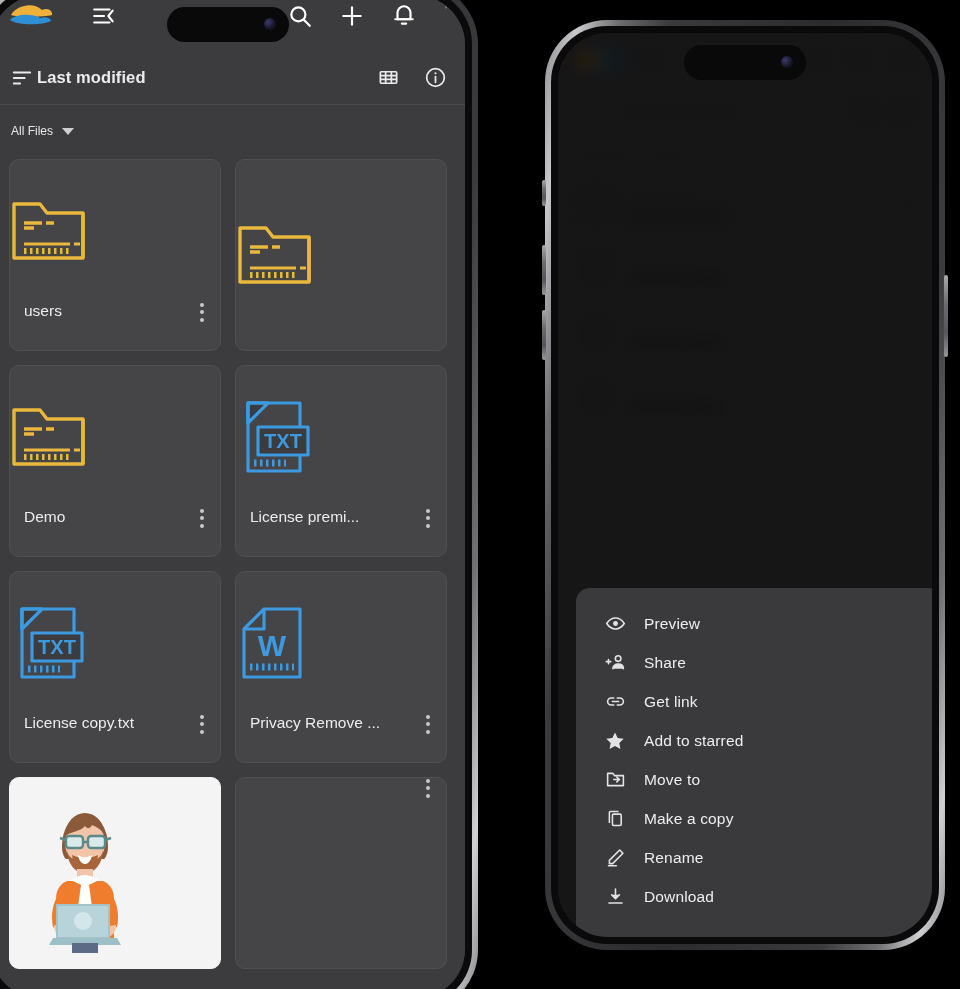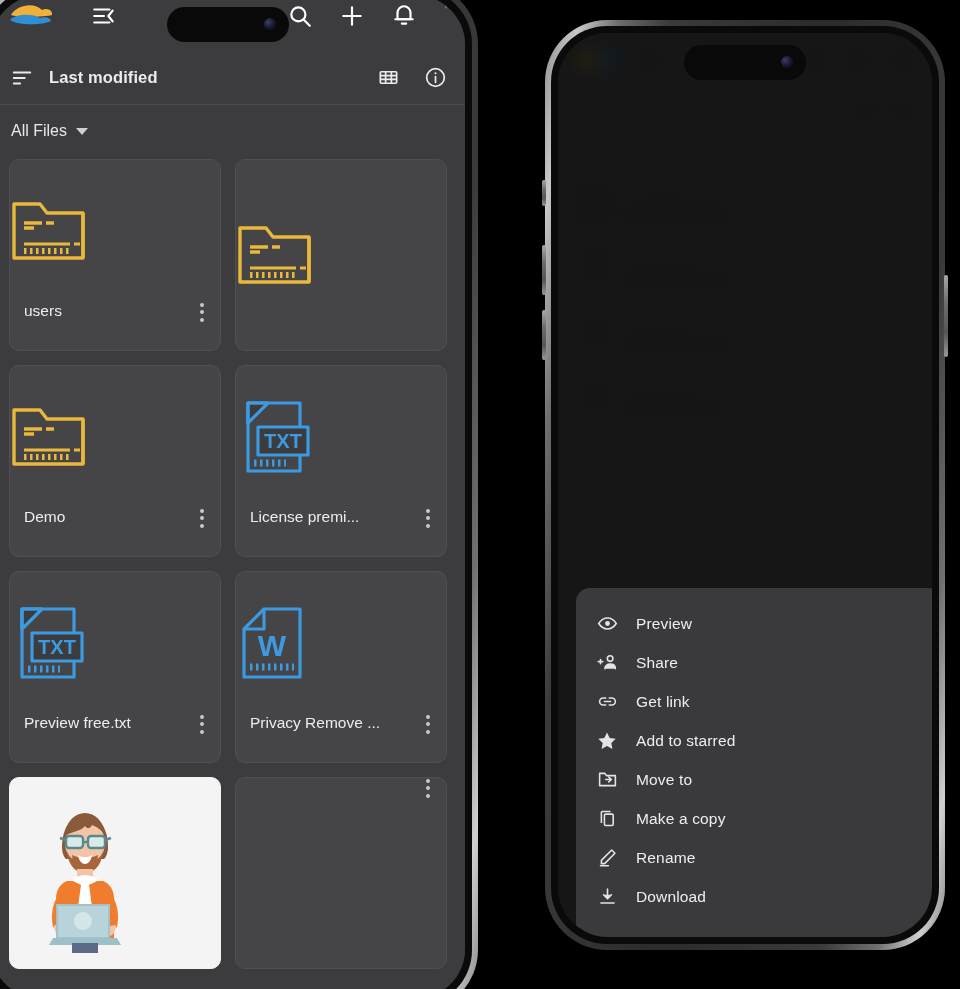--- a/index.html
+++ b/index.html
@@ -70,28 +70,28 @@
   .appbar .ic { width: 26px; height: 26px; margin-top: 6px; color:#ffffff; flex:none; }
   .appbar .spacer { flex: 1; }
   .appbar .ic + .ic { margin-left: 26px; }
 
   .toolbar {
     height: 54px; background:#3c3c3e; display:flex; align-items:center;
     padding: 0 18px 0 20px; border-bottom: 1px solid #4b4b4d;
   }
   .toolbar .sort-ic { width:22px; height:22px; color:#e9e9ea; flex:none; }
   .toolbar .sort-label {
-    margin-left: 16px; color:#ececee; font-size: 16.5px; font-weight: 600; letter-spacing: .1px;
+    margin-left: 4px; color:#ececee; font-size: 16.5px; font-weight: 600; letter-spacing: .1px;
   }
   .toolbar .t-sp { flex: 1; }
   .toolbar .ic { width: 23px; height: 23px; color:#eaeaec; flex:none; }
   .toolbar .ic + .ic { margin-left: 24px; }
 
   .filterbar { height: 52px; display:flex; align-items:center; padding: 0 20px; background:#3c3c3e; }
-  .filter-chip { display:flex; align-items:center; gap:9px; color:#e7e7e9; font-size:16px; }
+  .filter-chip { display:flex; align-items:center; gap:9px; color:#e7e7e9; font-size:12px; }
   .caret { width:0;height:0;border-left:6px solid transparent;border-right:6px solid transparent;border-top:7px solid #cfcfd1; }
 
   .grid {
     padding: 2px 18px 0 18px; display:grid; grid-template-columns: 1fr 1fr;
     gap: 14px; background:#3c3c3e;
   }
   .card {
     position: relative; height: 192px; border-radius: 10px;
     background: #454547; border: 1px solid #505052;
     display:flex; flex-direction:column; overflow:hidden;
@@ -115,21 +115,21 @@
   .dim-sp { flex:1; }
   .dim-line { height:12px;border-radius:4px;background:#6d6d70; }
   .dim-row { display:flex; align-items:center; gap:14px; padding:13px 18px; }
   .dim-ico { width:38px;height:38px;border-radius:7px;background:#6b6b6d;flex:none; }
   .dim-txt { flex:1; }
   .scrim { position:absolute; inset:0; background: rgba(0,0,0,.52); }
 
   .sheet {
     position:absolute; left: 18px; right: -10px; top: 555px; bottom: -10px;
     background:#3a3a3c; border-top-left-radius: 14px; border-top-right-radius:14px;
-    padding: 16px 0 0 0;
+    padding: 16px 0 0 8px;
   }
   .menu-item {
     display:flex; align-items:center; height:39px; padding: 0 20px; gap: 18px;
   }
   .menu-item .mi-ic { width:22px;height:22px;color:#e3e3e5;flex:none;display:flex;align-items:center;justify-content:center; }
   .menu-item .mi-lb { color:#eeeef0; font-size:15.5px; letter-spacing:.15px; }
 
   svg { display:block; }
 </style>
 </head>
@@ -297,21 +297,21 @@
               <svg width="76" height="80" viewBox="0 0 76 80" fill="none" stroke="#3d9ae0" stroke-width="3.2" stroke-linejoin="round">
                 <path d="M12 6h34l18 0v68H12z" fill="none"></path>
                 <path d="M12 6h20L12 26z" fill="#3c3c3e"></path>
                 <path d="M12 26V6h20"></path>
                 <rect x="22" y="30" width="50" height="28" fill="#3c3c3e"></rect>
                 <text x="47" y="51" font-family="'Liberation Sans',sans-serif" font-size="20" font-weight="700" fill="#3d9ae0" stroke="none" text-anchor="middle">TXT</text>
                 <path d="M18 66h32" stroke-width="7" stroke-dasharray="2.5 3.5"></path>
               </svg>
             </div>
             <div class="card-foot">
-              <div class="card-name">Preview free.txt</div>
+              <div class="card-name">License copy.txt</div>
               <div class="kebab">
                   <i></i>
                   <i></i>
                   <i></i>
                 </div>
             </div>
           </div>
 
           <div class="card">
             <div class="card-art">

